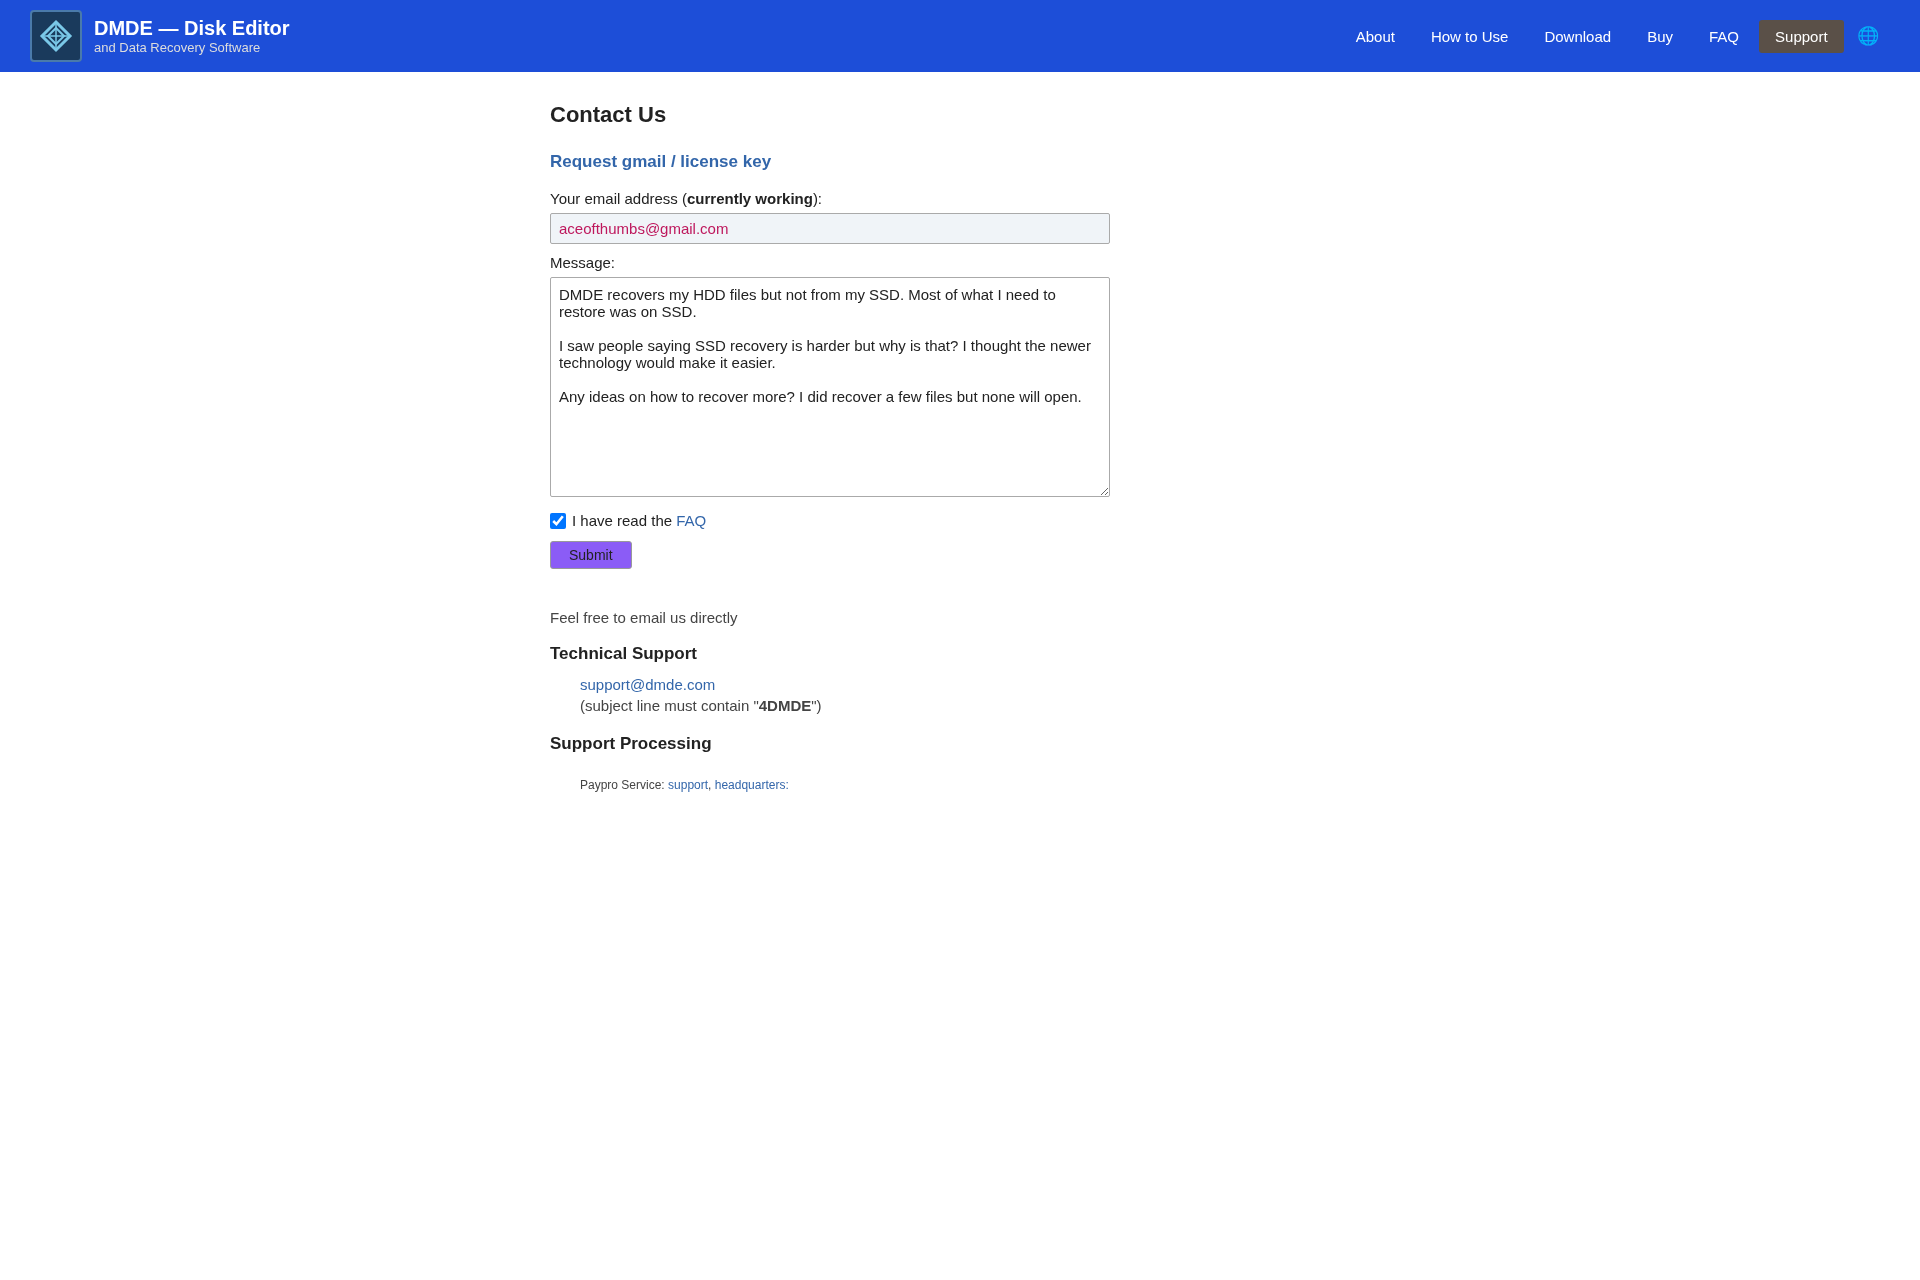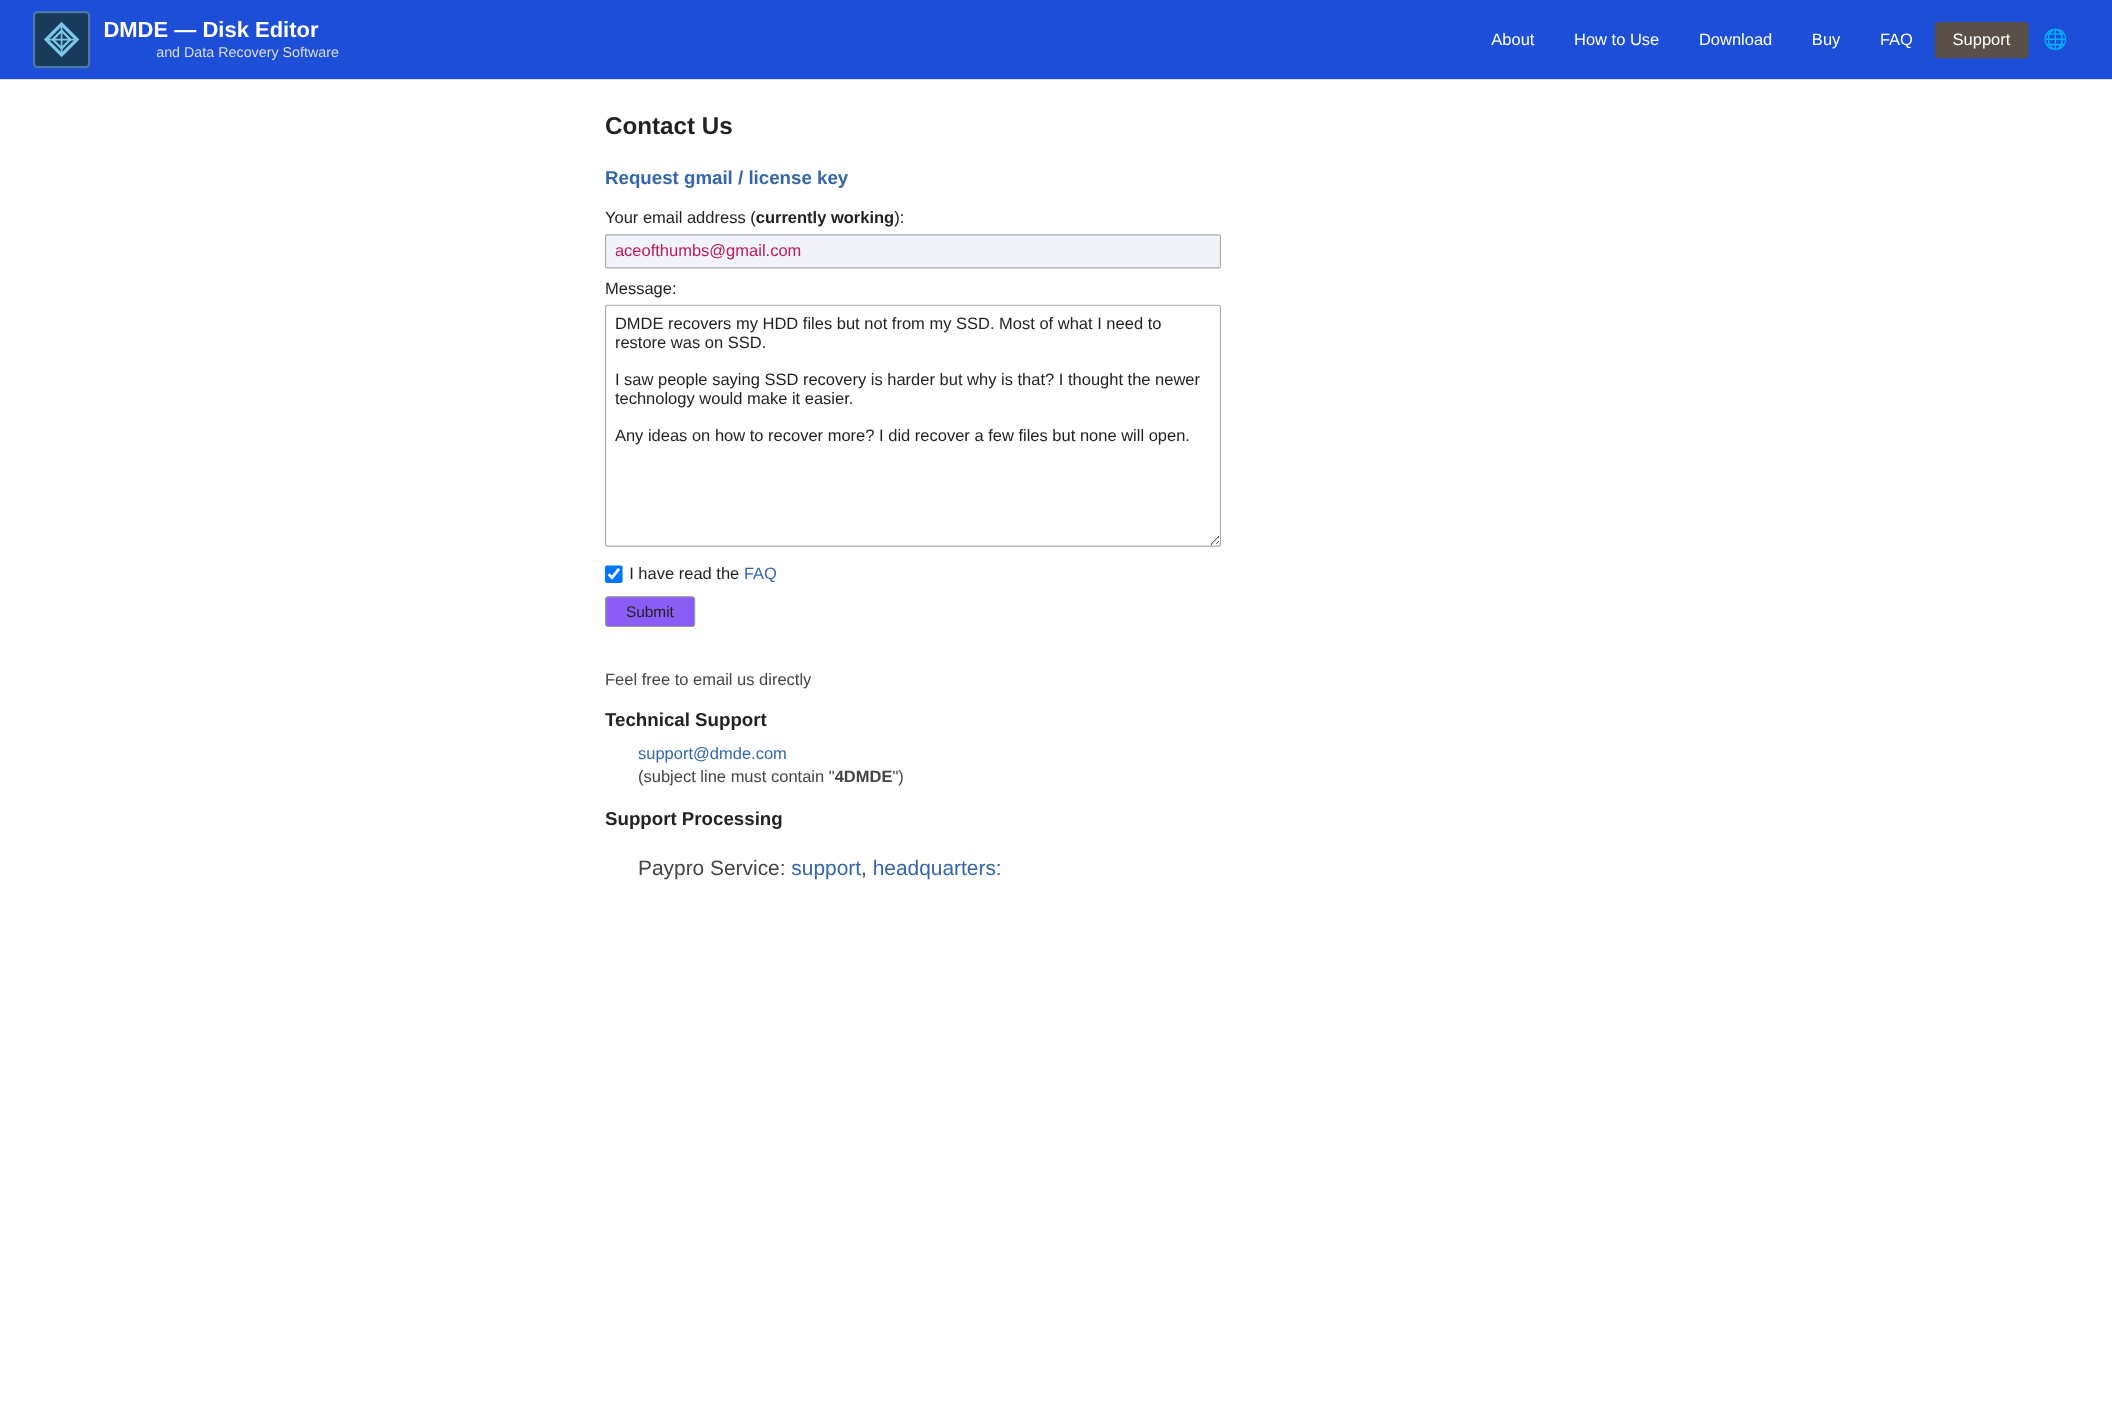--- a/index.html
+++ b/index.html
@@ -56,21 +56,20 @@
 
     .logo-title {
       font-size: 20px;
       font-weight: bold;
       color: #fff;
     }
 
     .logo-subtitle {
       font-size: 13px;
       color: #ddd;
-      margin-left: 48px;
     }
 
     nav {
       display: flex;
       align-items: center;
       gap: 4px;
       margin-left: auto;
     }
 
     nav a {
@@ -238,21 +237,21 @@
 
     .subject-note strong {
       font-weight: bold;
     }
 
     .payment-section {
       margin-top: 10px;
     }
 
     .paypro-row {
-      font-size: 19px;
+      font-size: 12px;
       color: #444;
       margin-left: 30px;
       margin-top: 24px;
     }
 
     .paypro-row a {
       color: #3366aa;
       text-decoration: none;
     }
   </style>

